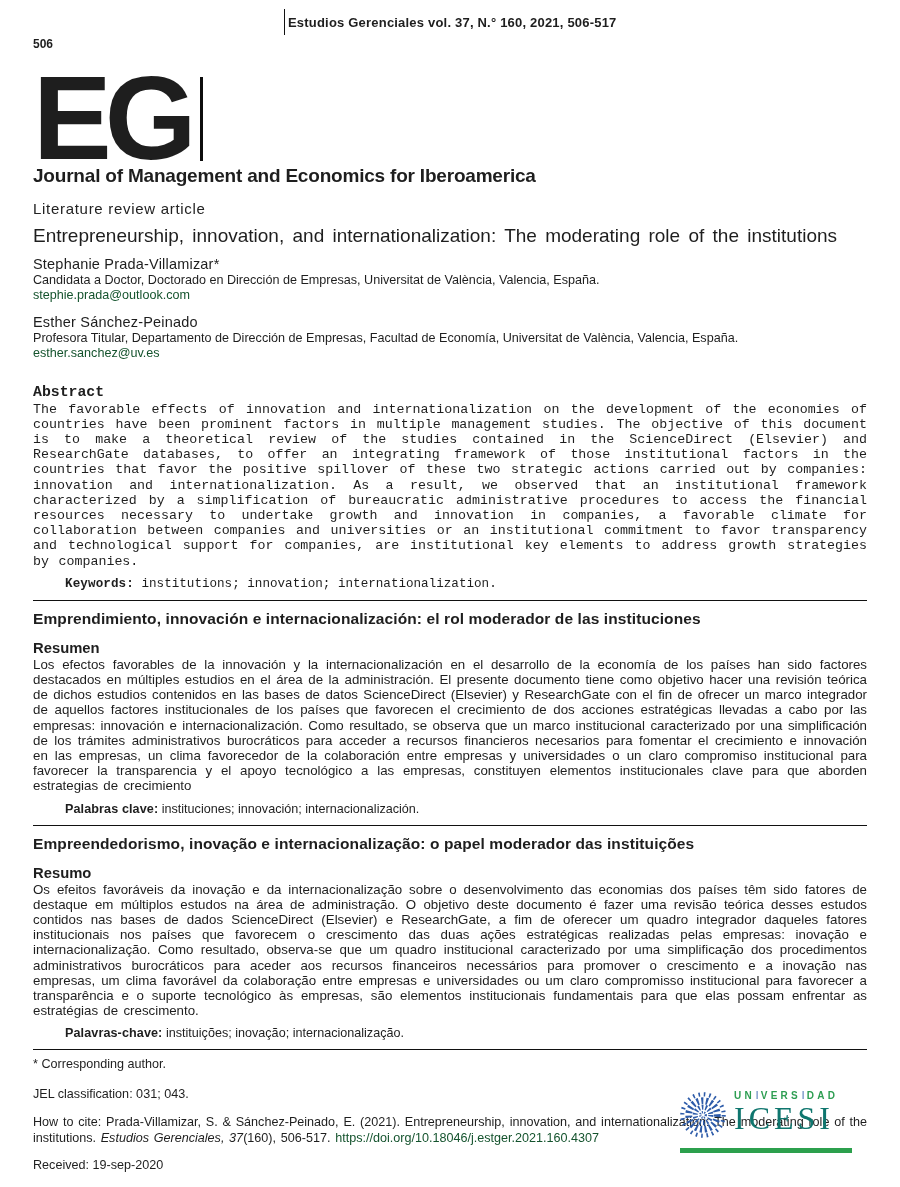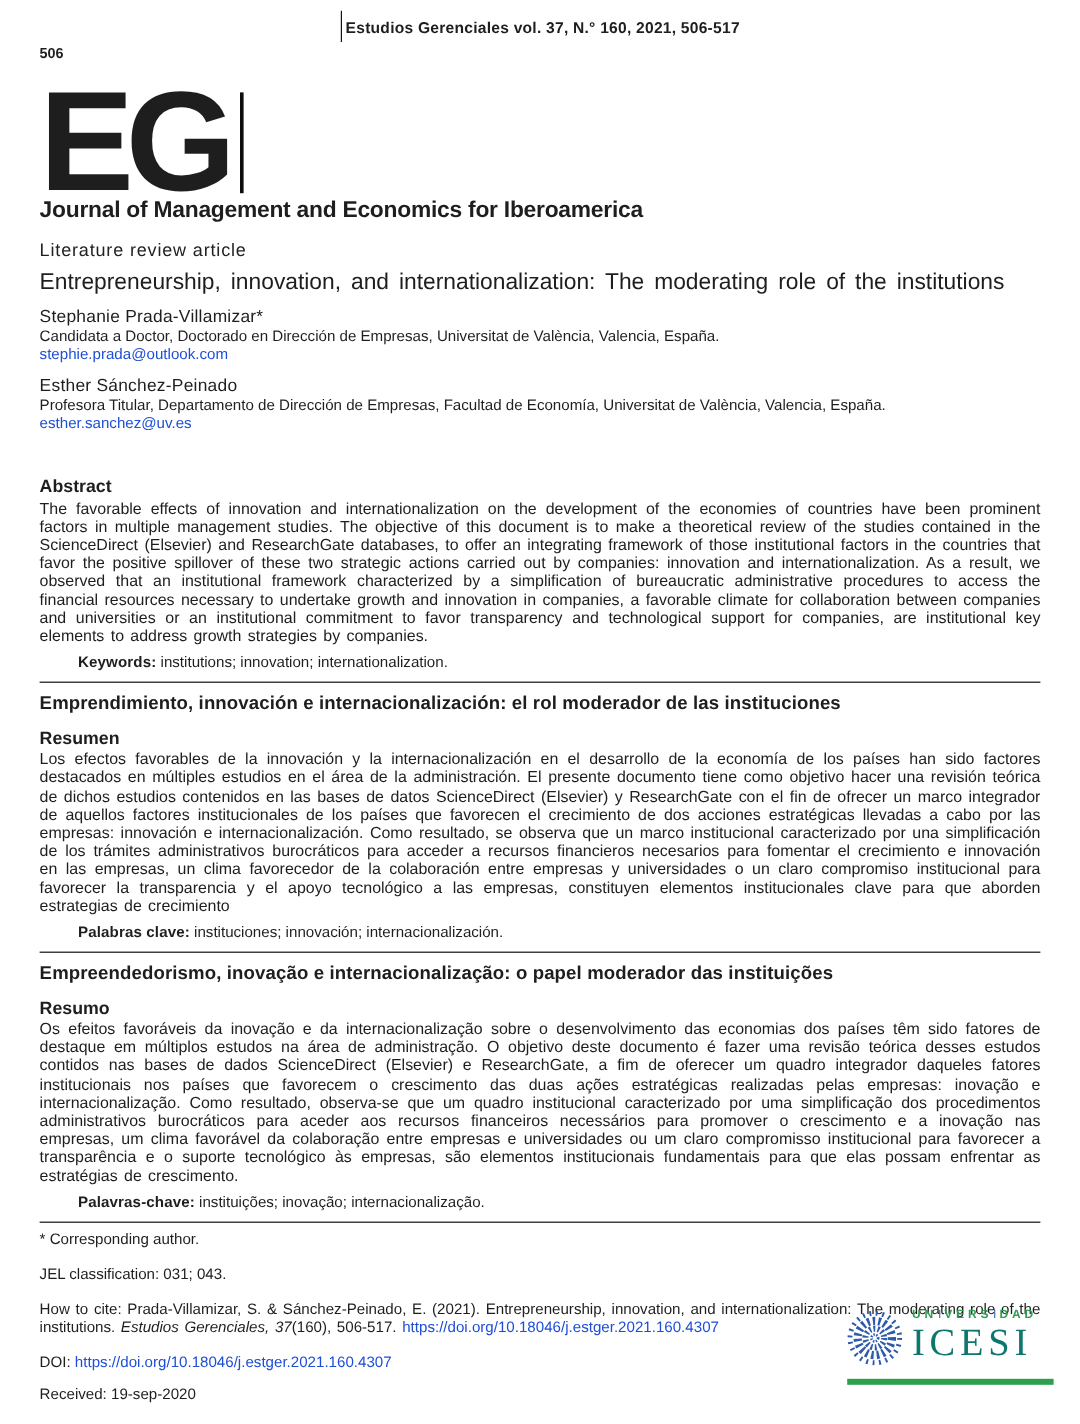--- a/index.html
+++ b/index.html
@@ -23,42 +23,42 @@
   .logo-names { font-size:49px; font-weight:bold; line-height:44px; letter-spacing:-1.5px; padding-top:1px; }
   .logo-tagline { font-size:19px; font-weight:bold; letter-spacing:-0.2px; margin-top:4px; }
 
   .article-type { margin-top:13px; font-size:15px; letter-spacing:0.7px; color:#222; }
   .article-title { margin-top:7px; font-size:19px; font-weight:normal; line-height:23.5px; text-align:justify; word-spacing:3px; }
 
   .author-block { margin-top:11px; }
   .author-block.first { margin-top:8px; }
   .author-name { font-size:14.5px; line-height:16px; letter-spacing:0.2px; }
   .author-affiliation { font-size:12.6px; line-height:15px; margin-top:1px; }
-  a.link { color:#1d4ed8; text-decoration:none; }
+  a.link { color:#14532d; text-decoration:none; }
   .author-email { font-size:12.6px; line-height:15px; }
 
-  .abstract-section { margin-top:37px; }
+  .abstract-section { margin-top:23px;font-family:Liberation Mono, monospace; }
   .section-heading-en { font-size:14.8px; font-weight:bold; margin-bottom:2px; }
   .body-par { font-size:13.3px; line-height:15.2px; text-align:justify; word-spacing:1.6px; }
   .keywords-par { font-size:12.6px; margin-top:8px; }
   .keywords-par b { letter-spacing:0.1px;padding-left:32px; }
   hr.rule { border:none; border-top:1.6px solid #111; margin:9px 0 0 0; }
   .lang-heading { font-size:15.5px; font-weight:bold; margin-top:9px; letter-spacing:0.1px; }
   .sub-heading { font-size:14.8px; font-weight:bold; margin-top:12px; margin-bottom:1px; }
 
   .footnote { font-size:12.6px; line-height:15.5px; }
   .fn-corresponding { margin-top:7px; }
   .fn-jel { margin-top:14px; }
   .fn-cite { margin-top:13px; text-align:justify; word-spacing:1.2px; }
   .fn-cite .jtitle { font-style:italic; }
   .fn-doi { margin-top:13px; }
   .dates-block { margin-top:13px; font-size:12.6px; line-height:13.2px; }
 
   
-  .icesi-logo { position:absolute; left:706px; top:1090px; width:172px; }
+  .icesi-logo { position:absolute; left:680px; top:1090px; width:172px; }
   .icesi-row { display:flex; align-items:flex-start; }
   .sun-icon { flex:0 0 auto; margin-top:2px; }
   .icesi-text { margin-left:8px; }
   .universidad { font-size:10px; font-weight:bold; letter-spacing:3.2px; color:#2e9e52; white-space:nowrap; line-height:12px; }
   .universidad .u-bar { color:#2d5ba9; font-weight:bold; transform:scaleX(0.6); display:inline-block; }
   .icesi-name { font-family:"Liberation Serif", serif; font-size:32px; line-height:30px; color:#0f766e; letter-spacing:4px; margin-top:1px; }
   .green-bar { height:4.5px; background:#2ca04d; margin-top:6px; width:100%; }
 </style>
 </head>
 <body>
@@ -119,21 +119,20 @@
   </div>
 
   <hr class="rule">
 
   <p class="footnote fn-corresponding">* Corresponding author.</p>
 
   <p class="footnote fn-jel">JEL classification: 031; 043.</p>
 
   <p class="footnote fn-cite"><span>How to cite:</span><span> Prada-Villamizar, S. &amp; Sánchez-Peinado, E. (2021). Entrepreneurship, innovation, and internationalization: The moderating role of the institutions. </span><span class="jtitle">Estudios Gerenciales, 37</span><span>(160), 506-517. </span><a class="link" href="#">https://doi.org/10.18046/j.estger.2021.160.4307</a></p>
 
-  <p class="footnote fn-doi"><span>DOI: </span><a class="link" href="#">https://doi.org/10.18046/j.estger.2021.160.4307</a></p>
 
   <div class="dates-block">
     <div>Received: 19-sep-2020</div>
 
   </div>
 
 </div>
 
 <div class="icesi-logo">
   <div class="icesi-row">

